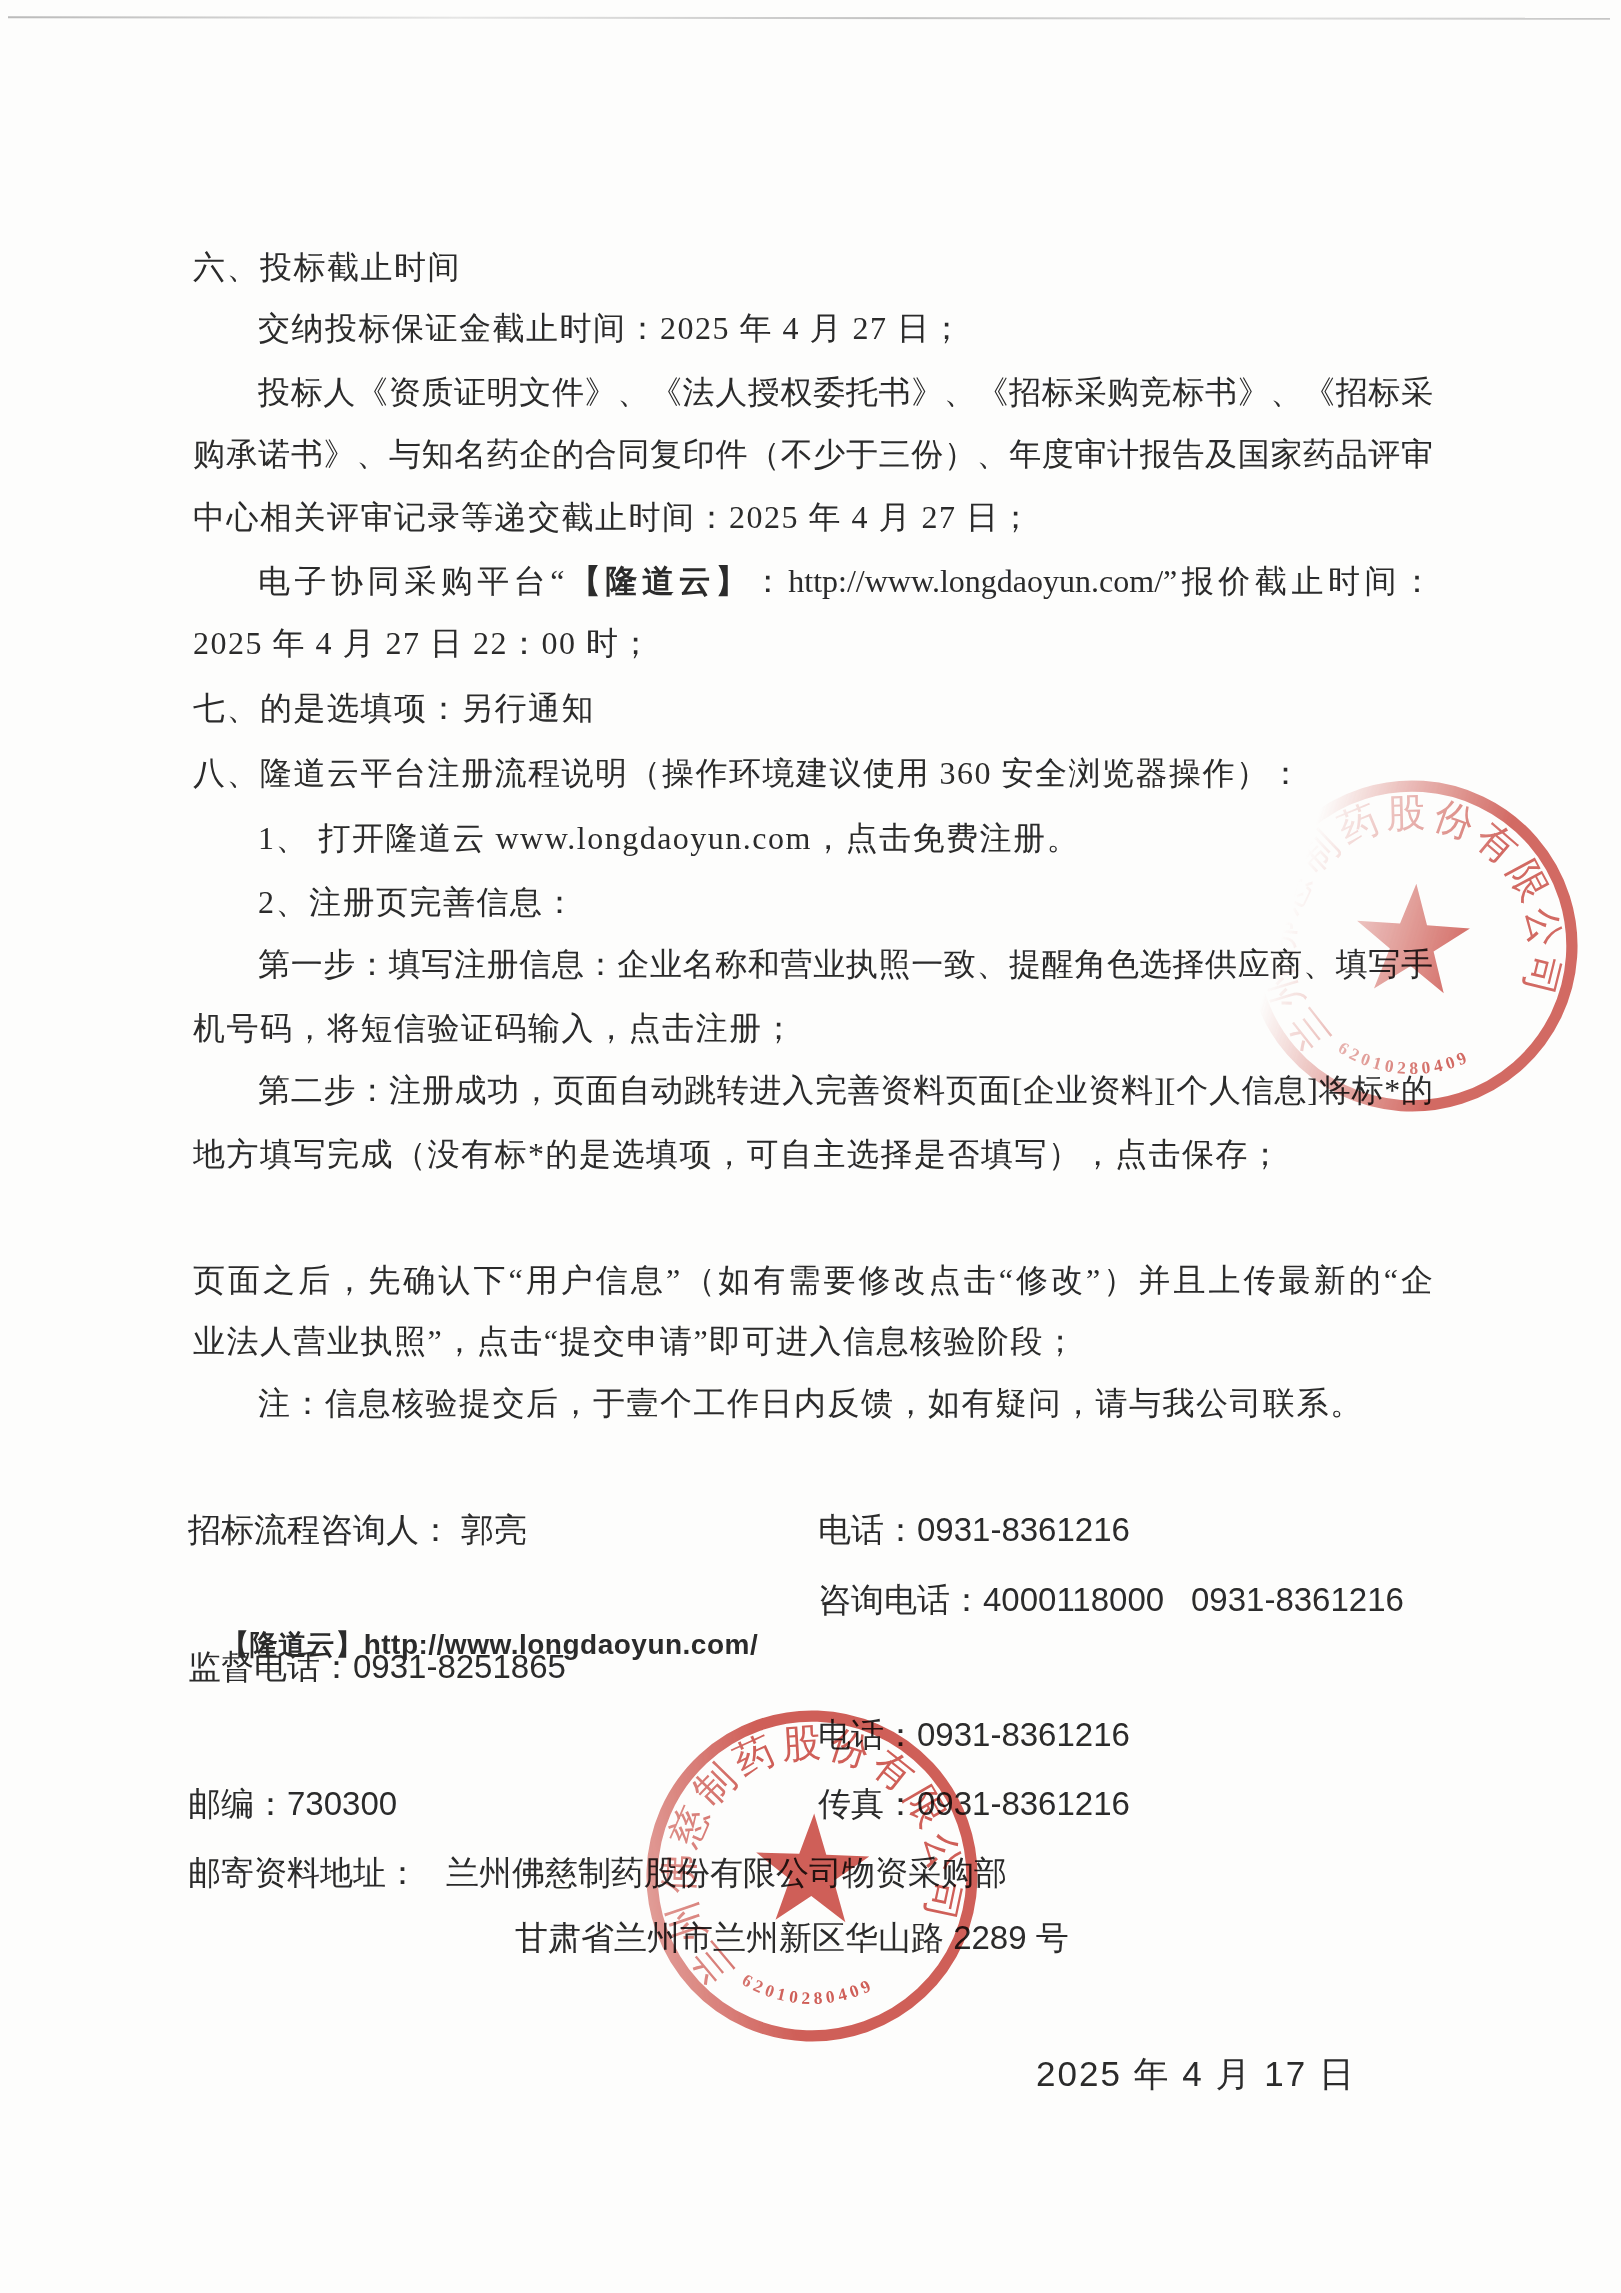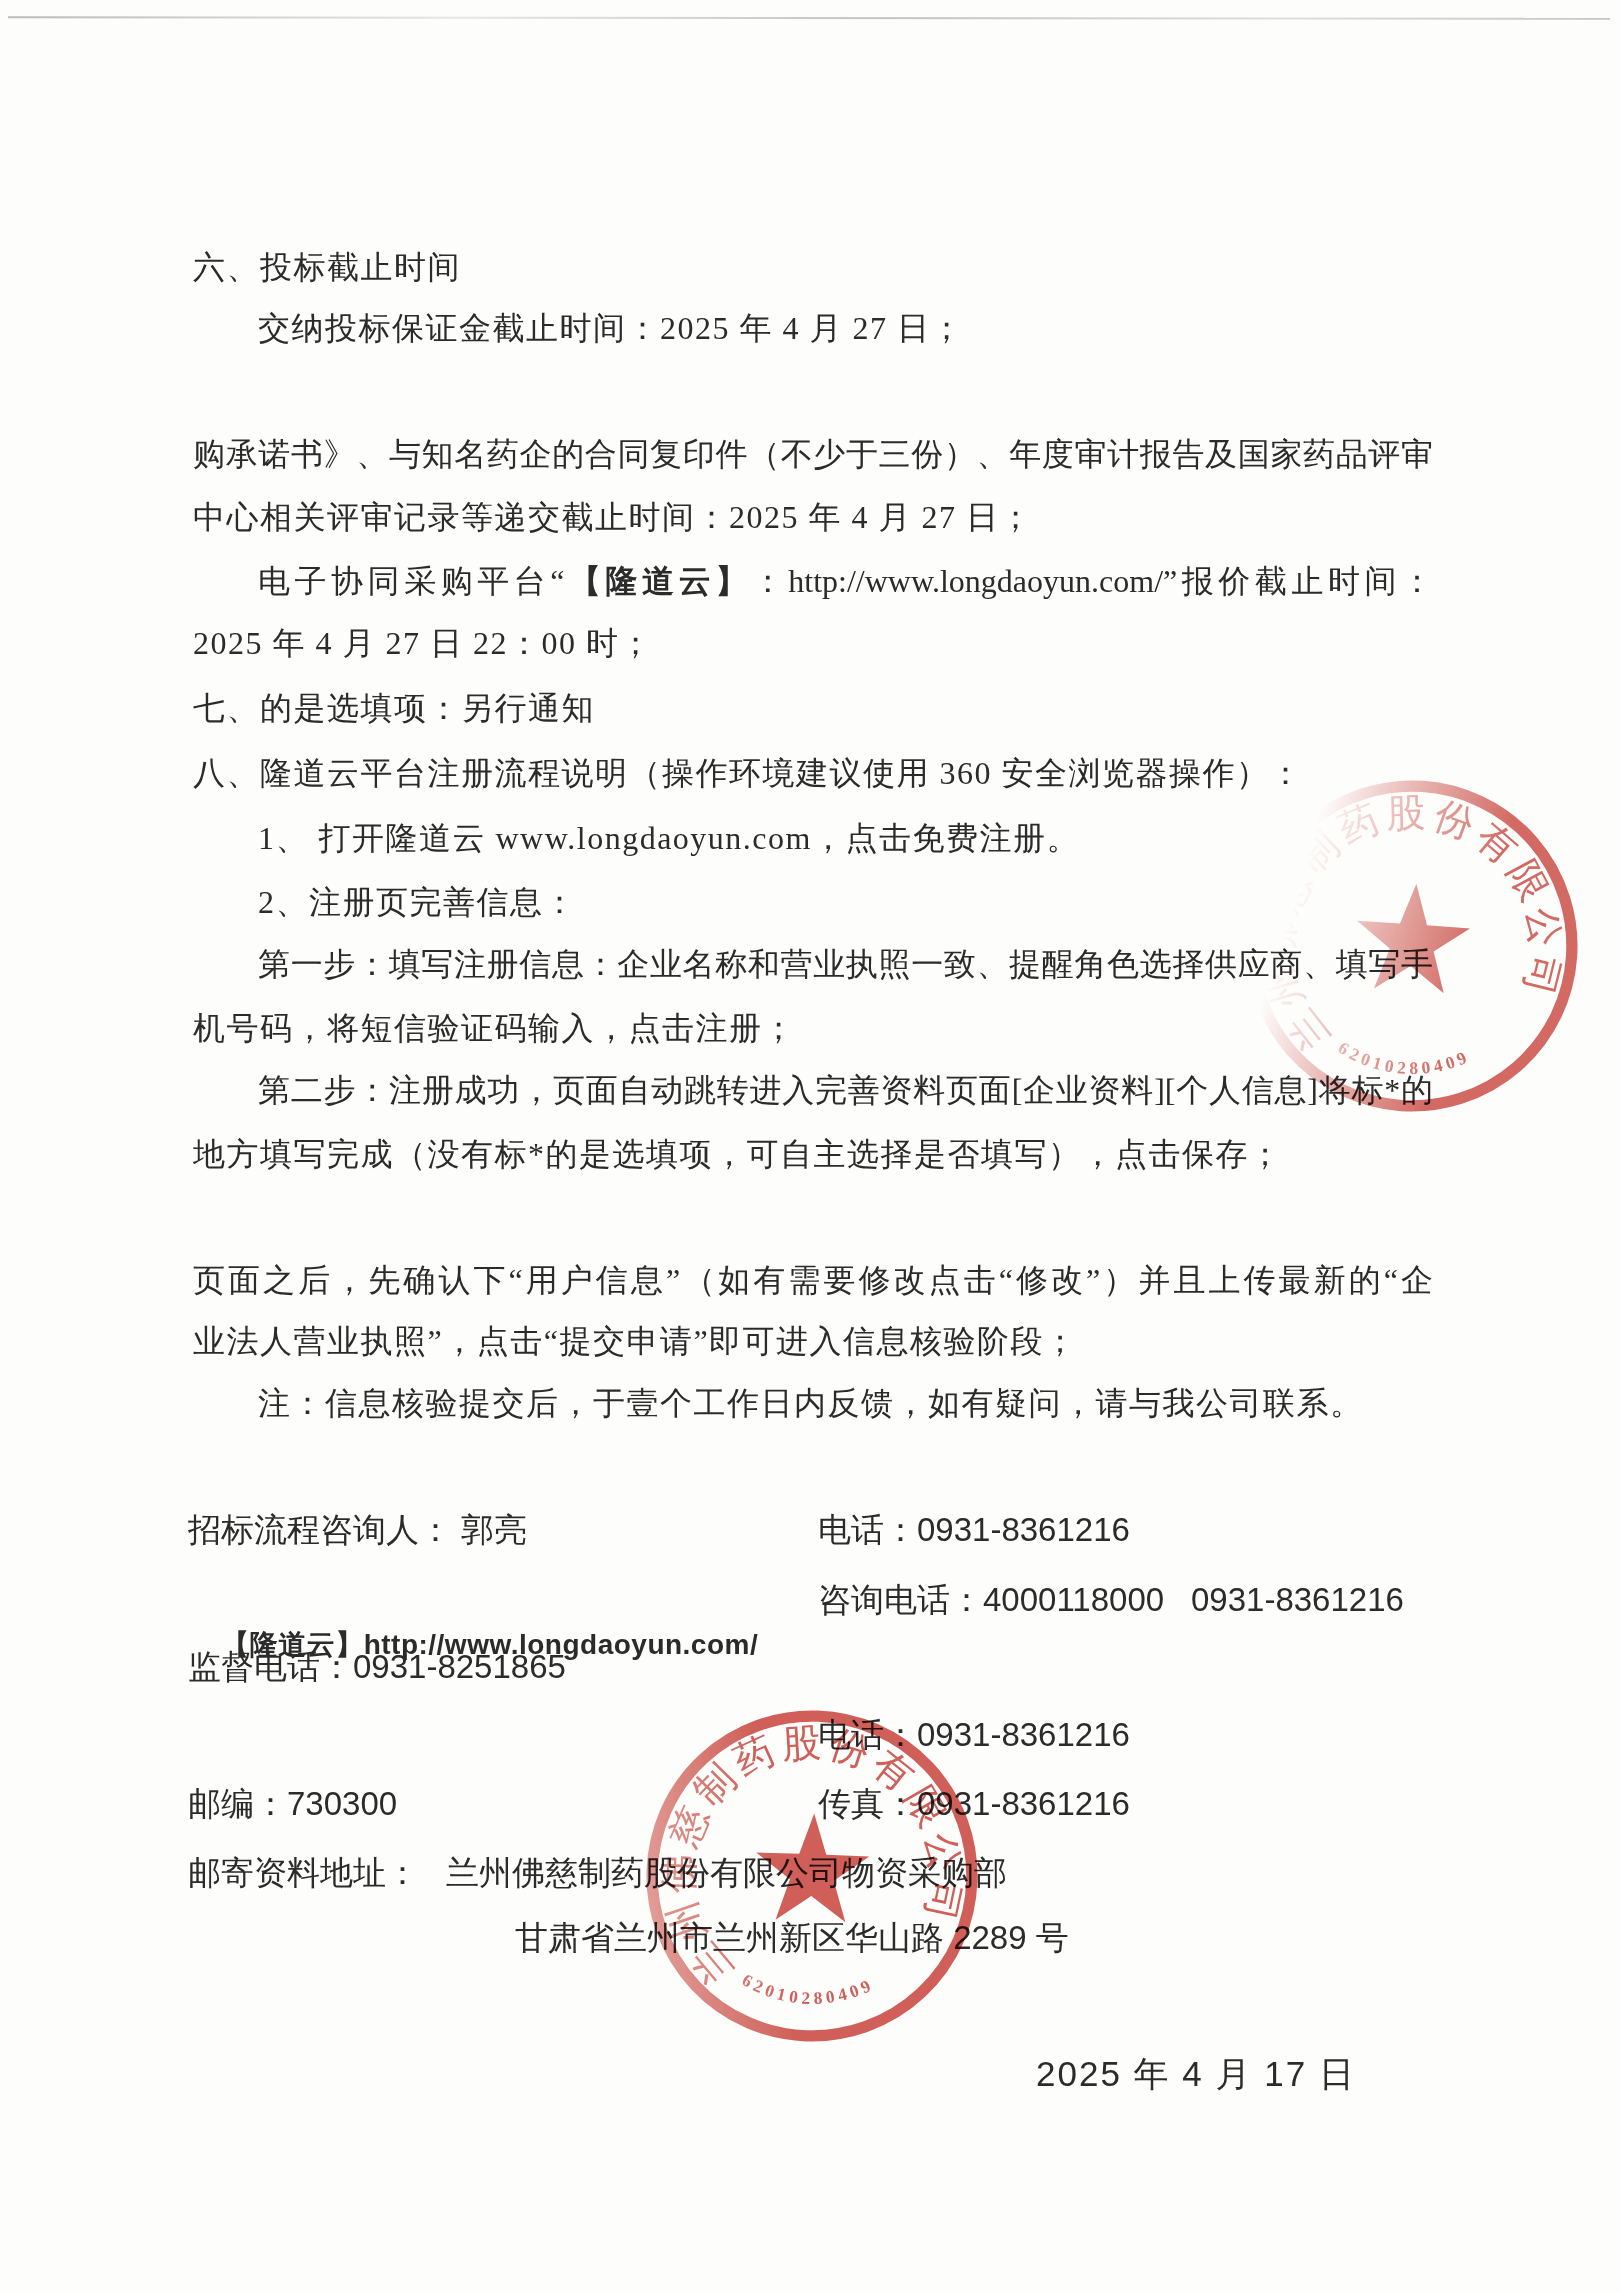--- a/index.html
+++ b/index.html
@@ -51,20 +51,21 @@
 </style>
 </head>
 <body>
 
 <div class="page">
 
   <div class="scan-line"></div>
 
   <div class="line x-margin" style="top:245px">六、投标截止时间</div>
   <div class="line x-indent" style="top:306px">交纳投标保证金截止时间：2025 年 4 月 27 日；</div>
+  <div class="line x-indent fill" style="top:370px">投标人《资质证明文件》、《法人授权委托书》、《招标采购竞标书》、《招标采</div>
   <div class="line x-margin fill" style="top:432px">购承诺书》、与知名药企的合同复印件（不少于三份）、年度审计报告及国家药品评审</div>
   <div class="line x-margin" style="top:495px">中心相关评审记录等递交截止时间：2025 年 4 月 27 日；</div>
   <div class="line x-indent fill" style="top:559px">
     <span>电子协同采购平台“</span><span class="sans bold">【隆道云】</span><span>：http://www.longdaoyun.com/”报价截止时间：</span>
   </div>
   <div class="line x-margin" style="top:621px">2025 年 4 月 27 日 22：00 时；</div>
   <div class="line x-margin" style="top:686px">七、的是选填项：另行通知</div>
   <div class="line x-margin" style="top:751px">八、隆道云平台注册流程说明（操作环境建议使用 360 安全浏览器操作）：</div>
   <div class="line x-indent" style="top:816px">1、 打开隆道云 www.longdaoyun.com，点击免费注册。</div>
   <div class="line x-indent" style="top:880px">2、注册页完善信息：</div>

